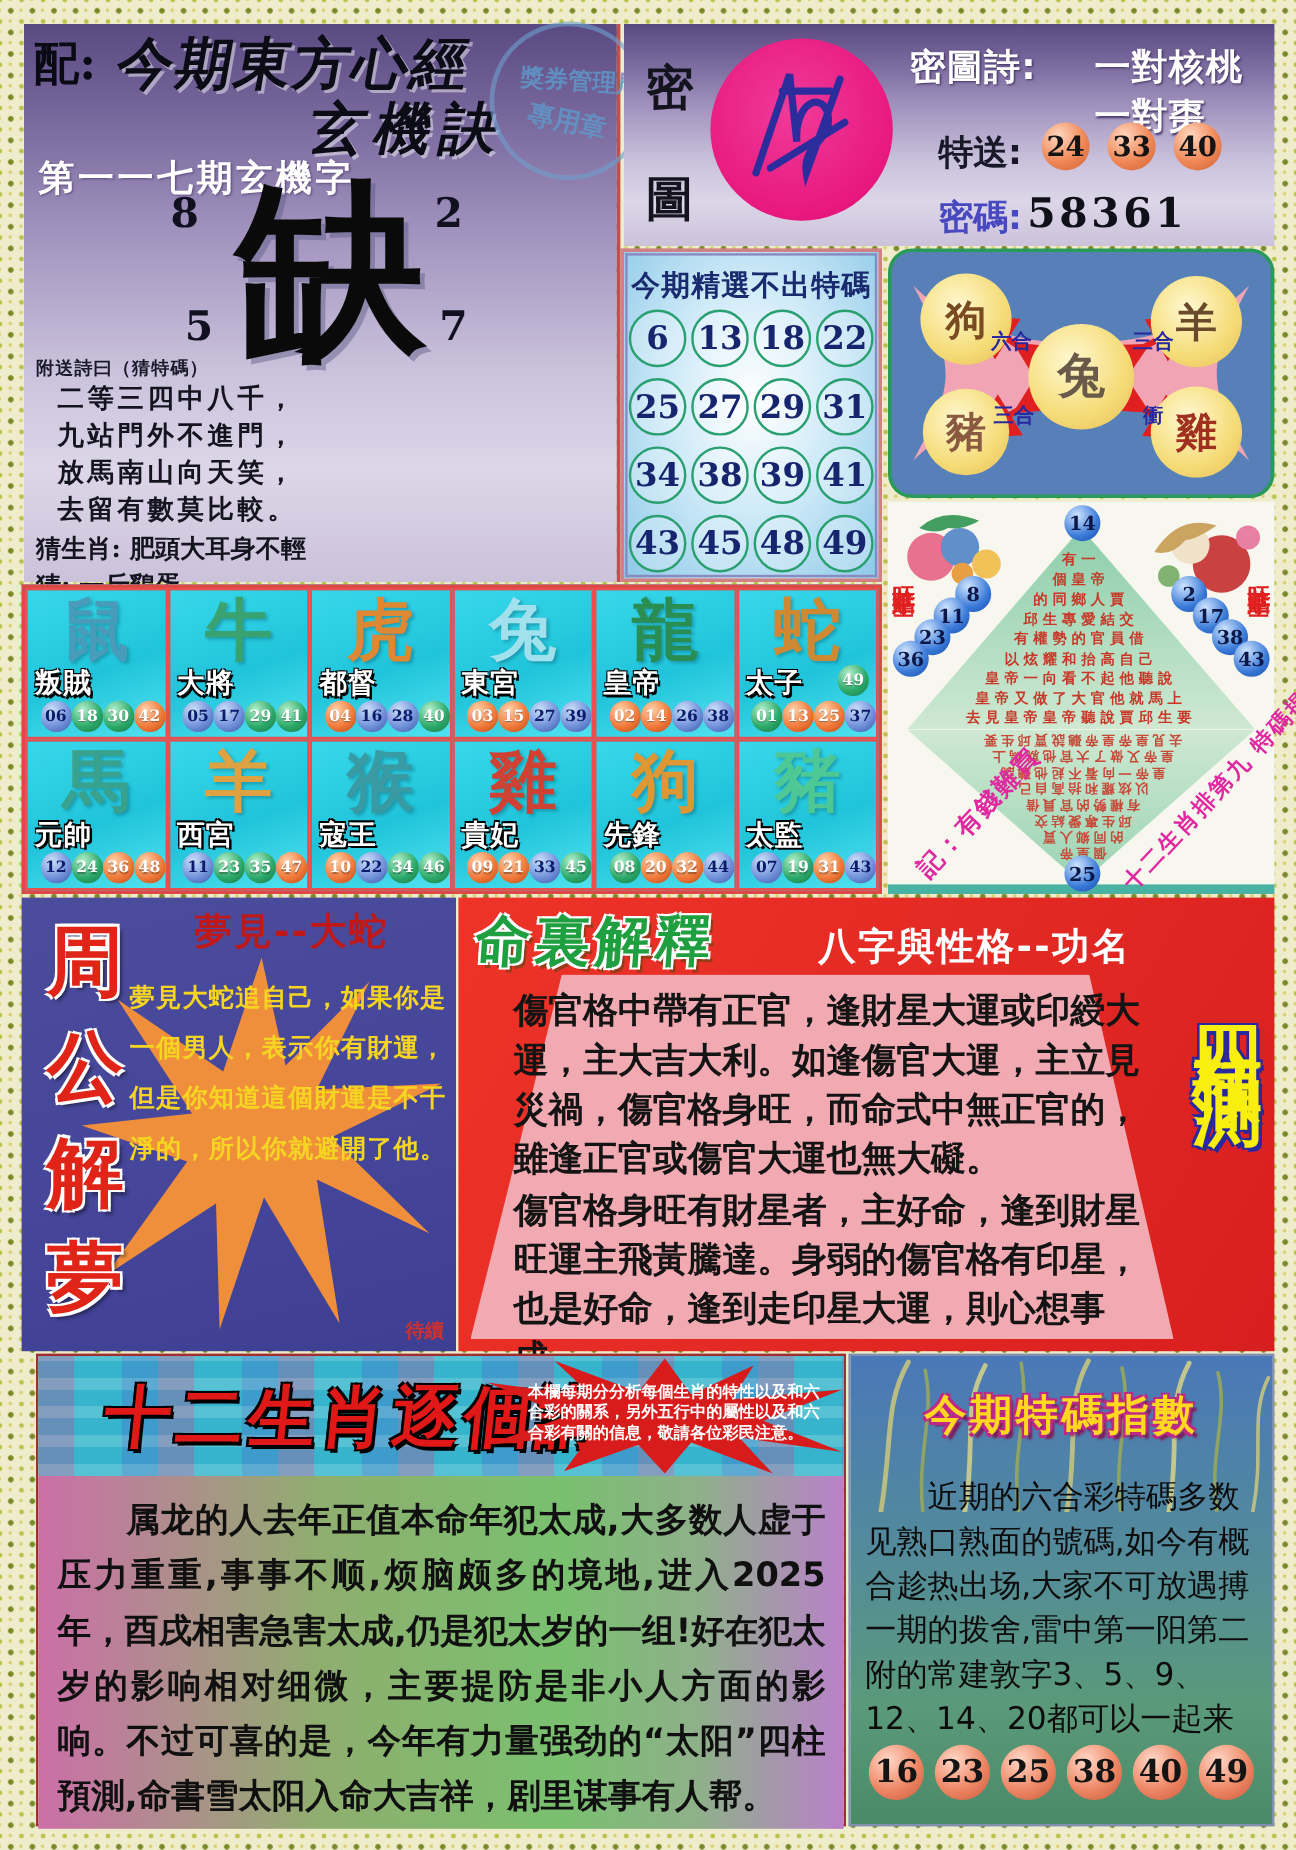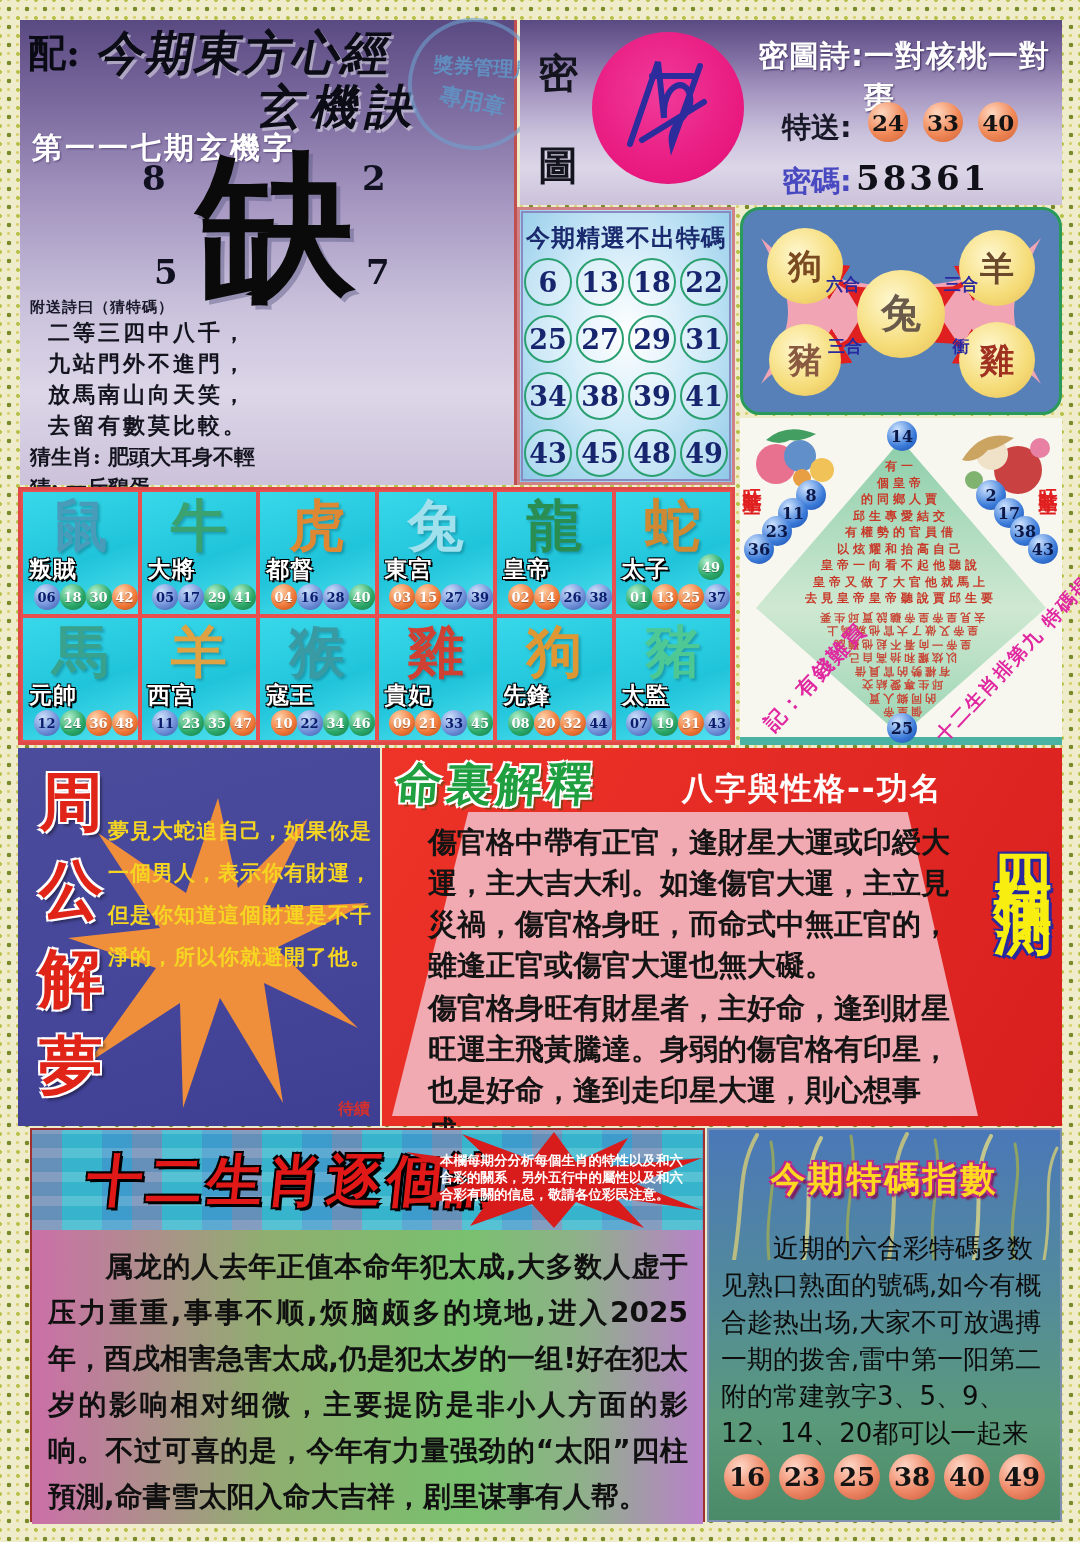--- a/index.html
+++ b/index.html
@@ -28,21 +28,21 @@
   .bigChar{left:176px;top:122px;width:160px;height:170px;font-weight:900;font-size:158px;line-height:170px;text-align:center;color:#0a0a0a;text-shadow:4px 4px 0 rgba(90,90,130,.45);}
   .cornerNum{font:bold 34px "DejaVu Serif",serif;color:#101020;}
   .poemHead{font:bold 15px "DejaVu Serif",serif;color:#1a1a2a;letter-spacing:1px;}
   .poemLine{font:bold 22px "DejaVu Serif",serif;color:#14141f;letter-spacing:3px;line-height:31px;}
   .poemHint{font:bold 21px "DejaVu Serif",serif;color:#14141f;line-height:31px;}
 
   #p-topstrip{left:520px;top:20px;width:542px;height:185px;}
   .secretChar{font:bold 40px "DejaVu Serif",serif;color:#14141f;}
   .seal{left:72px;top:12px;width:152px;height:152px;border-radius:50%;background:radial-gradient(circle at 45% 40%,#f03a9a,#e8187e 70%,#d01070);}
   .slabel{font-weight:bold;color:#fff;font-size:30px;letter-spacing:1px;text-shadow:1px 1px 2px #403060;}
-  .spoem{font:bold 30px "DejaVu Serif",serif;color:#fdfdfd;text-shadow:1px 1px 2px #403060;letter-spacing:1px;}
+  .spoem{font:bold 30px "DejaVu Serif",serif;color:#fdfdfd;text-shadow:1px 1px 2px #403060;letter-spacing:1px;margin-left:48px;}
   .sendLabel{font-weight:bold;font-size:29px;color:#181828;}
   .codeLabel{font-weight:bold;font-size:29px;color:#4848c0;margin-left:24px;}
   .codeVal{font:bold 34px "DejaVu Serif",serif;color:#101018;letter-spacing:3px;}
   .oball{display:inline-flex;align-items:center;justify-content:center;width:40px;height:40px;border-radius:50%;
     background:radial-gradient(circle at 35% 28%,#ffd8c0,#f08858 55%,#d06030);
     font:bold 23px "DejaVu Serif",serif;color:#141414;margin-right:10px;}
 
   
   #p-notout{left:517px;top:207px;width:218px;height:278px;border:3px solid #cf8186;outline:2px solid #8a8ac2;outline-offset:-6px;
     background:radial-gradient(ellipse at 50% 45%,#ffffff 0%,#cfeaf8 45%,#9fd2ec 85%,#8cc6e6 100%);}
@@ -423,20 +423,21 @@
   <div class="panel" id="p-dream">
     <svg class="abs" style="left:50px;top:50px" width="300" height="310" viewBox="0 0 300 310">
       <polygon fill="#ef8f3c" points="150,0 170,90 240,20 196,110 300,105 208,150 290,230 196,185 215,305 152,200 115,310 112,205 20,265 88,170 0,140 92,130 30,35 118,95"></polygon>
     </svg>
     <div class="abs dreamTitle">
       <div>周</div>
       <div>公</div>
       <div>解</div>
       <div>夢</div>
     </div>
+    <div class="abs dreamHead">夢見--大蛇</div>
     <div class="abs dreamBody">夢見大蛇追自己，如果你是一個男人，表示你有財運，但是你知道這個財運是不干淨的，所以你就避開了他。</div>
     <div class="abs dreamFoot">待續</div>
   </div>
 
   <div class="panel" id="p-fate">
     <div class="abs fateTrap"></div>
     <div class="abs fateTitle">命裏解釋</div>
     <div class="abs fateSub">八字與性格--功名</div>
     <div class="abs fateBody">
       <p>傷官格中帶有正官，逢財星大運或印綬大運，主大吉大利。如逢傷官大運，主立見災禍，傷官格身旺，而命式中無正官的，雖逢正官或傷官大運也無大礙。</p>

